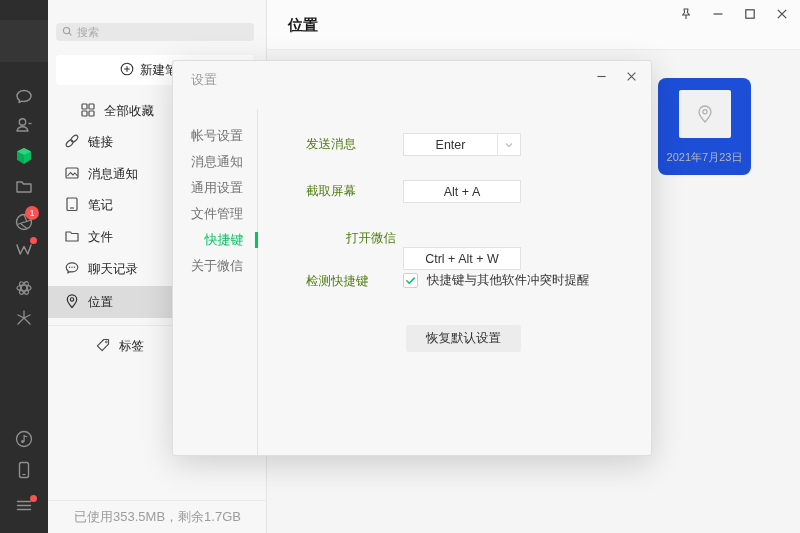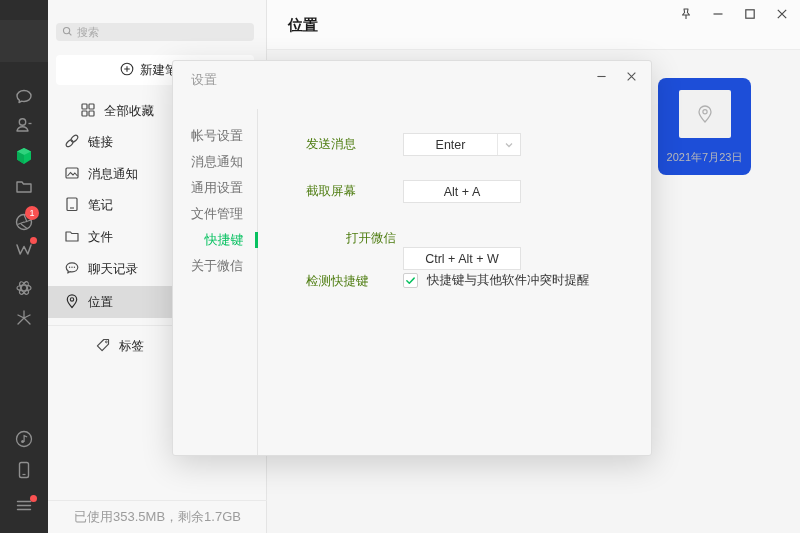--- a/index.html
+++ b/index.html
@@ -324,15 +324,16 @@
     </div>
 
     <div class="frow-label" style="top:212px;line-height:16px;">检测快捷键</div>
     <div id="chk">
       <svg width="11" height="11" viewBox="0 0 12 12">
           <path d="M2 6.2l2.7 2.7L10 3.4" fill="none" stroke="#07c160" stroke-width="1.6" stroke-linecap="round" stroke-linejoin="round"></path>
         </svg>
     </div>
     <div id="chk-label">快捷键与其他软件冲突时提醒</div>
 
+    <div id="reset-btn">恢复默认设置</div>
   </div>
 
 </div>
 
 </body></html>

